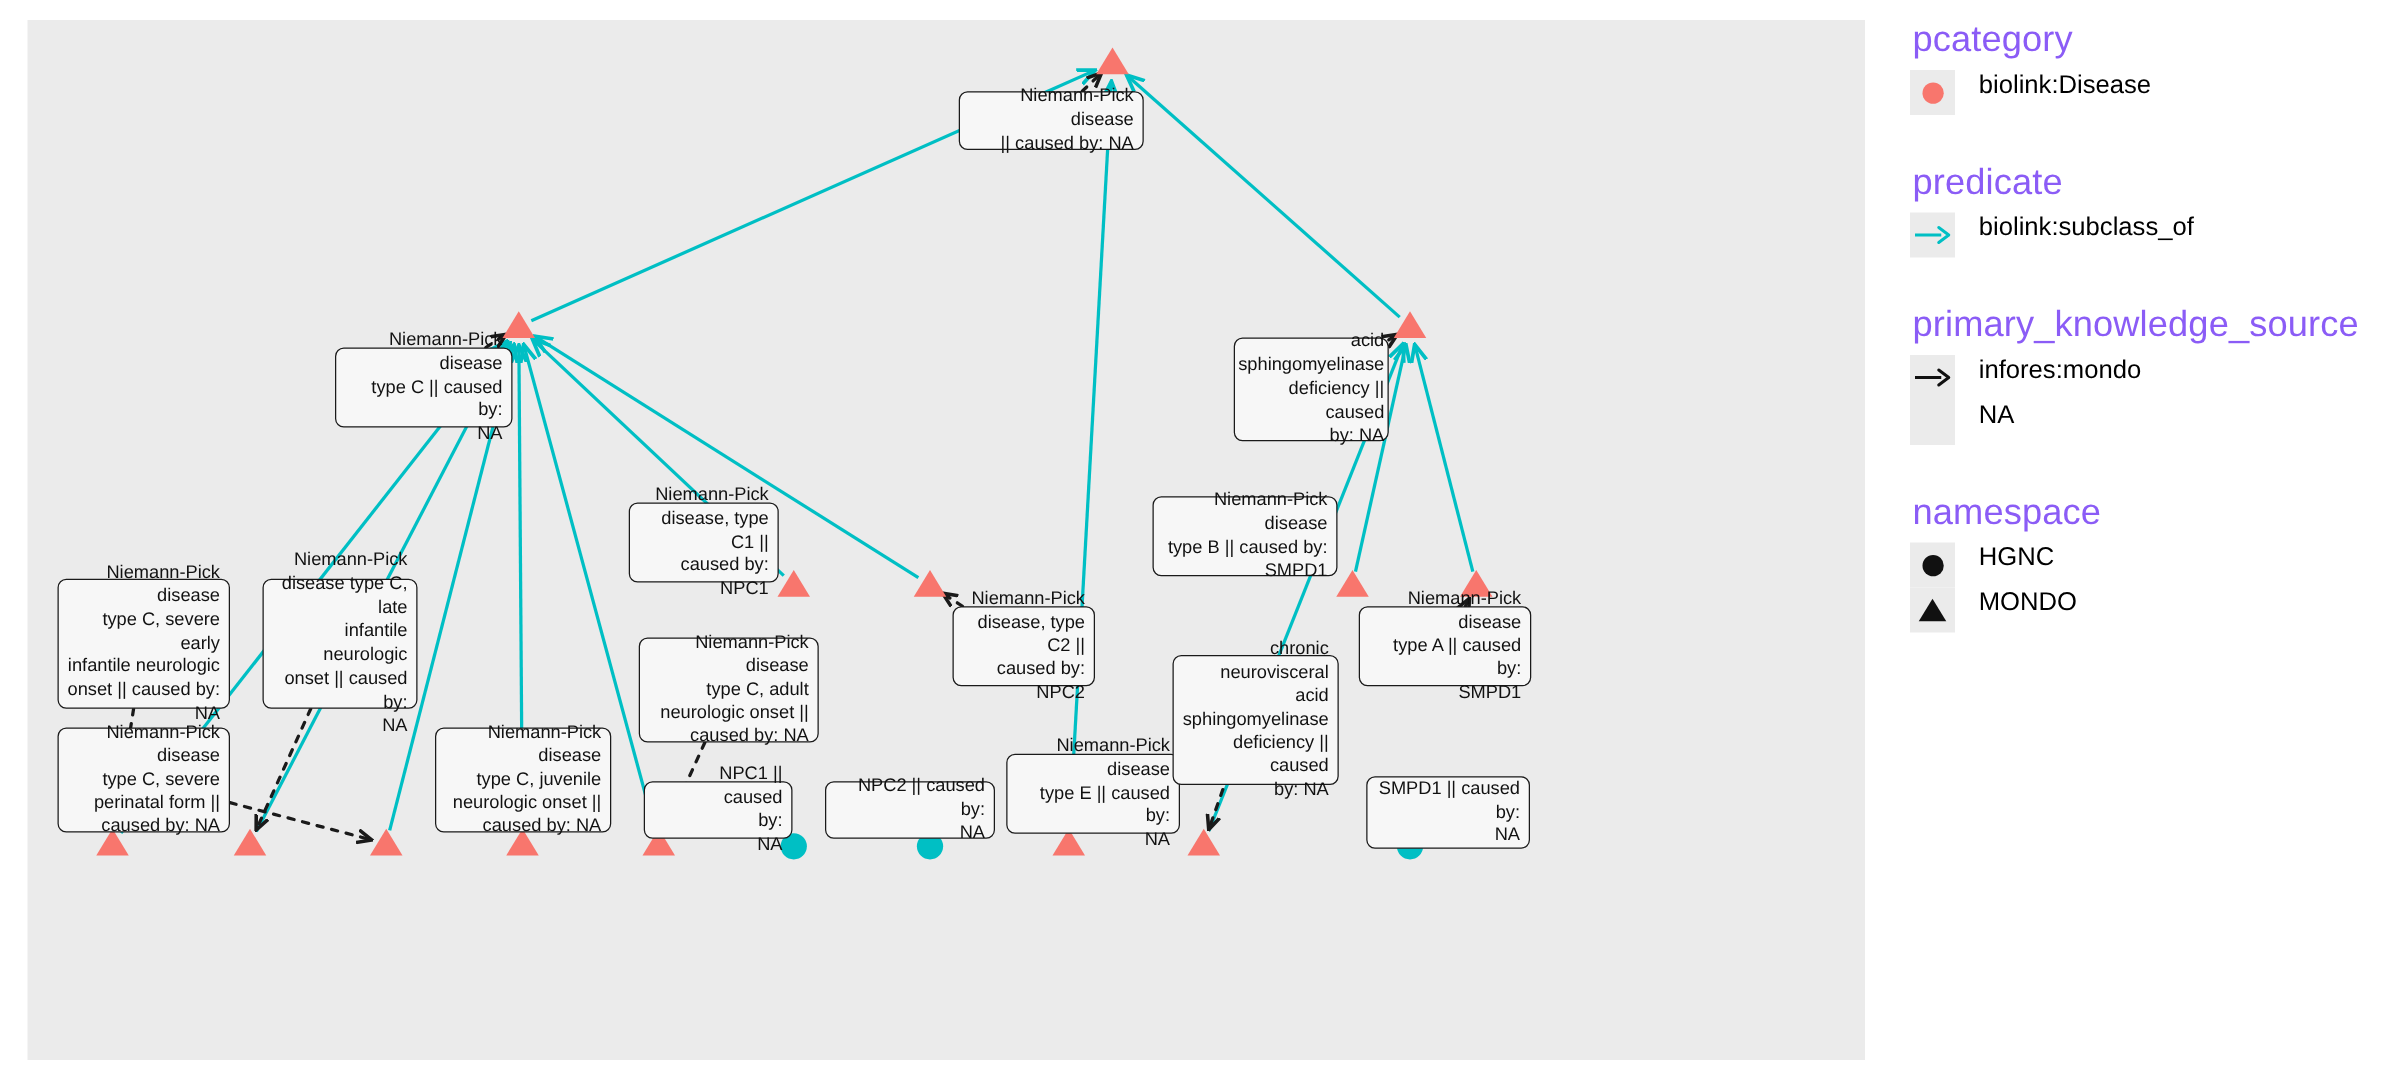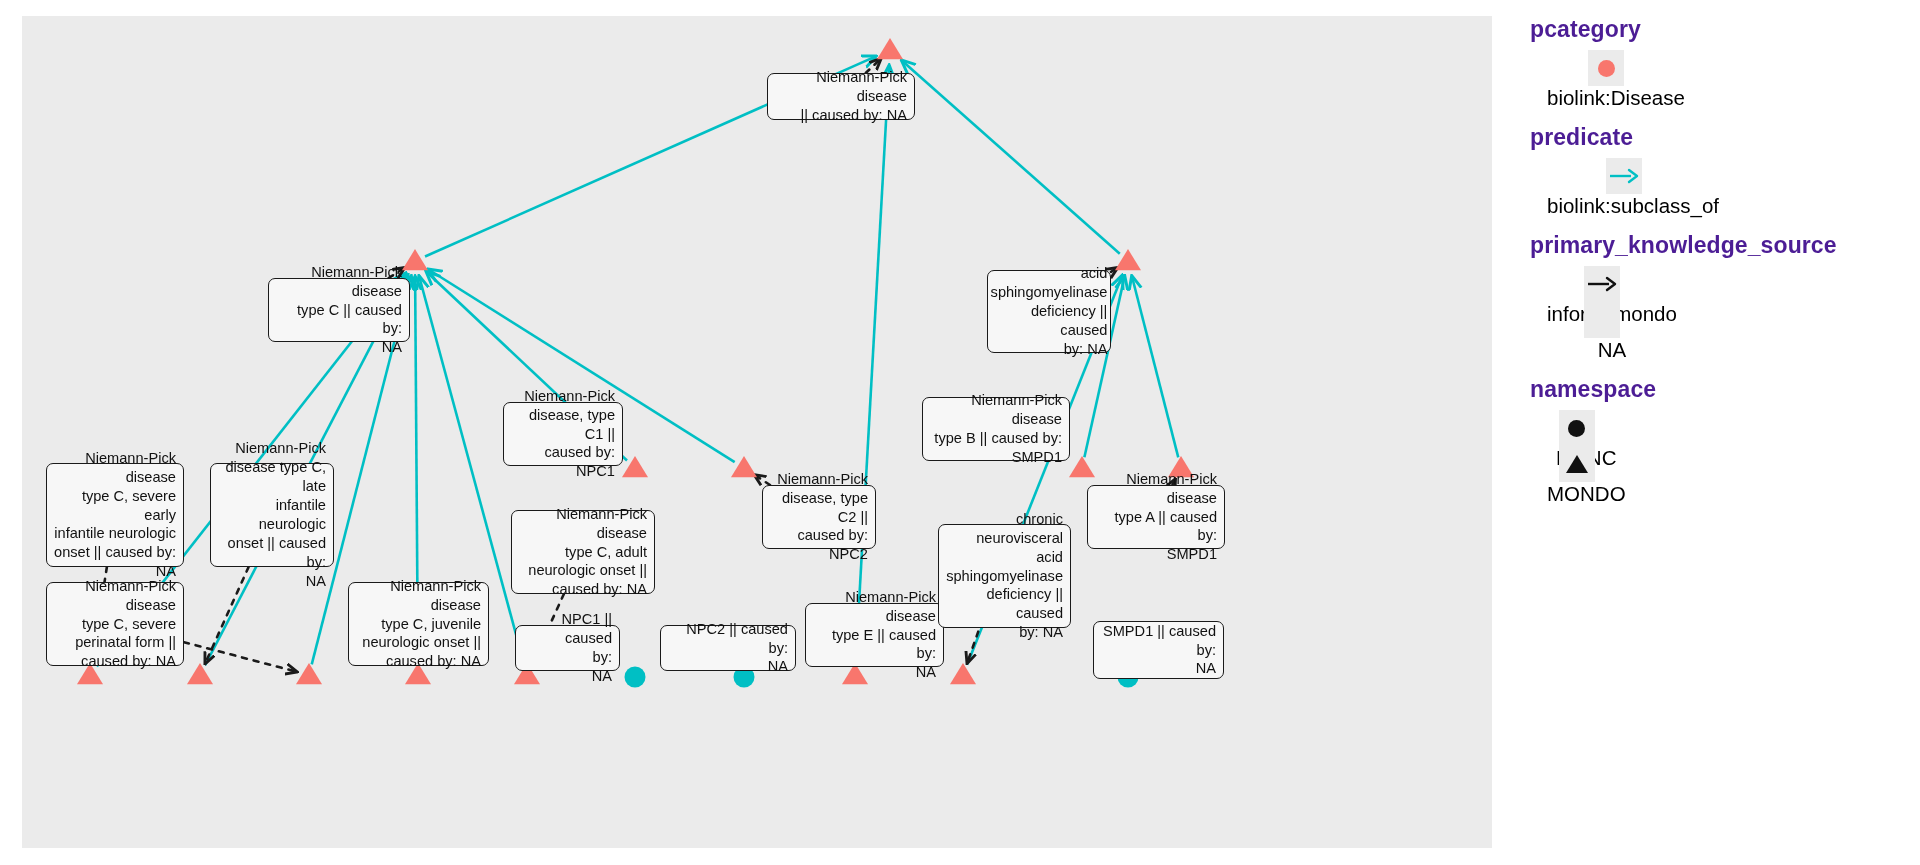--- a/index.html
+++ b/index.html
@@ -25,26 +25,26 @@
     text-align:right;
     padding:5px 7px;
     box-sizing:border-box;
     white-space:pre-line;
     display:flex;align-items:center;justify-content:center;
   }
 
   
   #legend{position:absolute;left:1528px;top:16px;width:380px;height:832px;}
   .legend-title{
-    font-size:23px;color:#4c1d95;margin:0 0 7px 2px;font-weight:700;
+    font-size:29px;color:#8b5cf6;margin:0 0 7px 2px;font-weight:400;
     letter-spacing:.1px;
   }
   .legend-block{margin-bottom:38px;}
   .legend-items{display:inline-block;}
-  .legend-row{display:flex;align-items:center;height:36px;flex-direction:column;}
+  .legend-row{display:flex;height:36px;}
   .key-box{
     width:36px;height:36px;background:#ebebeb;
     display:flex;align-items:center;justify-content:center;flex:none;
   }
   .legend-text{font-size:20.5px;color:#000;margin-left:19px;white-space:nowrap;}
   .dot{width:17px;height:17px;border-radius:50%;}
   .tri-blk{
     width:0;height:0;border-left:11px solid transparent;
     border-right:11px solid transparent;border-bottom:18px solid #111;
   }
@@ -155,21 +155,21 @@
 neurologic onset ||
 caused by: NA</div>
         <div class="node-label" style="left: 783px; top: 587px; width: 139px; height: 64px;">Niemann-Pick disease
 type E || caused by:
 NA</div>
         <div class="node-label" style="left: 916px; top: 508px; width: 133px; height: 104px;">chronic
 neurovisceral acid
 sphingomyelinase
 deficiency || caused
 by: NA</div>
-        <div class="node-label" style="left: 493px; top: 609px; width: 105px; height: 46px; padding-left: 44px;">NPC1 || caused by:
+        <div class="node-label" style="left: 493px; top: 609px; width: 119px; height: 46px; padding-left: 44px;">NPC1 || caused by:
 NA</div>
         <div class="node-label" style="left: 638px; top: 609px; width: 136px; height: 46px;">NPC2 || caused by:
 NA</div>
         <div class="node-label" style="left: 1071px; top: 605px; width: 131px; height: 58px;">SMPD1 || caused by:
 NA</div>
       </div>
   </div>
 
   <div id="legend">
       <div class="legend-block"><div class="legend-title">pcategory</div><div class="legend-items"><div class="legend-row">

